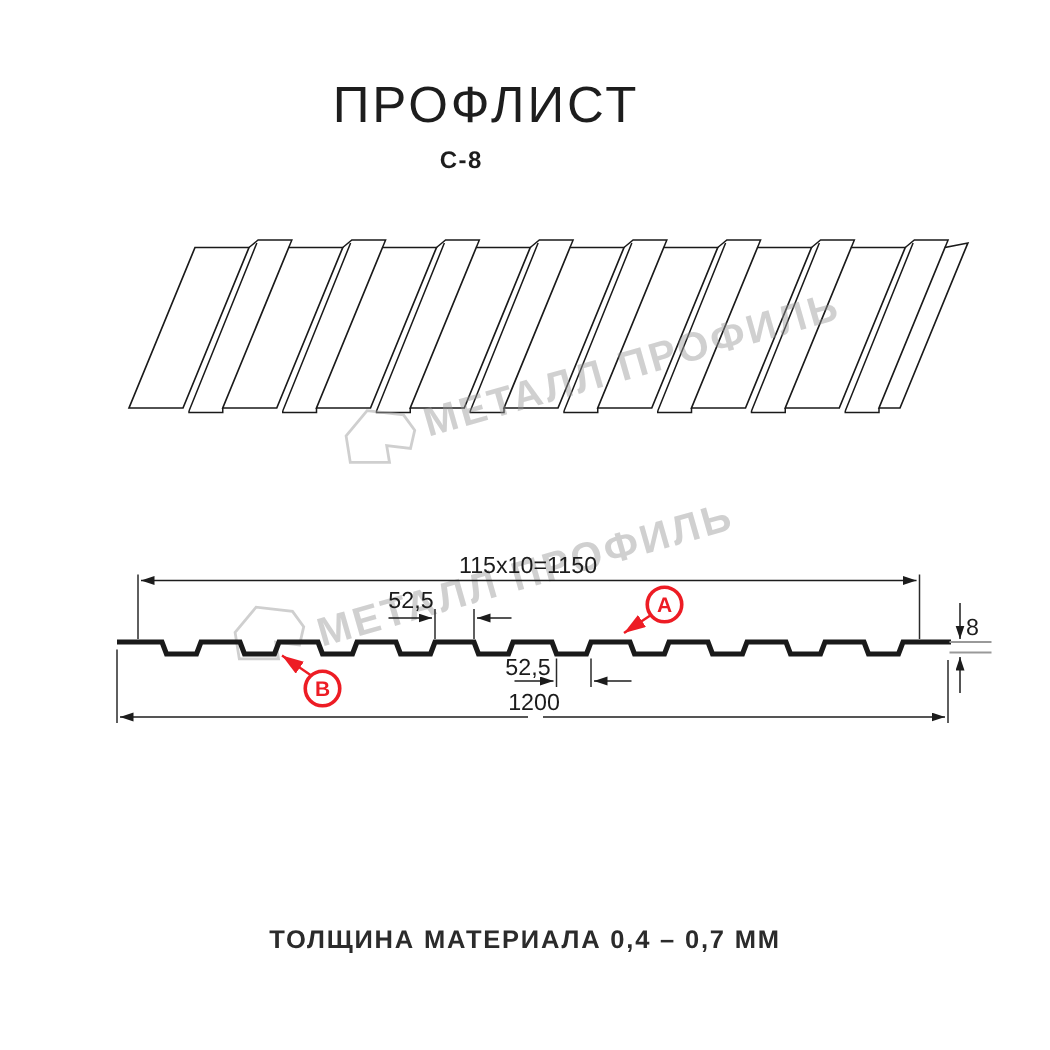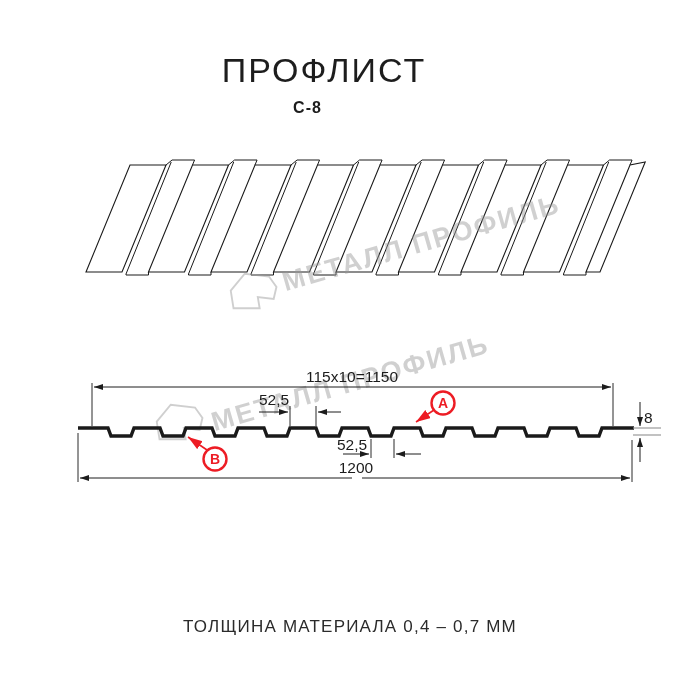--- a/index.html
+++ b/index.html
@@ -12,21 +12,21 @@
     position:absolute;top:51px;left:0;width:648px;text-align:center;
     font-size:34px;font-weight:400;letter-spacing:2px;color:#1d1d1d;
   }
   .subtitle{
     position:absolute;top:99px;left:0;width:615px;text-align:center;
     font-size:16px;font-weight:700;letter-spacing:1px;color:#1d1d1d;
   }
   
   .footer{
     position:absolute;top:617px;left:0;width:700px;text-align:center;
-    font-size:17px;font-weight:400;letter-spacing:1.2px;color:#2b2b2b;
+    font-size:17px;font-weight:700;letter-spacing:1.2px;color:#2b2b2b;
   }
   
   .sheet3d{position:absolute;top:148px;left:0;width:700px;height:140px;}
   .dimdraw{position:absolute;top:360px;left:0;width:700px;height:132px;}
   .sheet3d svg,.dimdraw svg{position:absolute;top:0;left:0;}
   
   .wm-logo{position:absolute;z-index:5;}
   .wm-text{
     position:absolute;z-index:5;white-space:nowrap;
     font-size:27px;font-weight:800;letter-spacing:2px;

